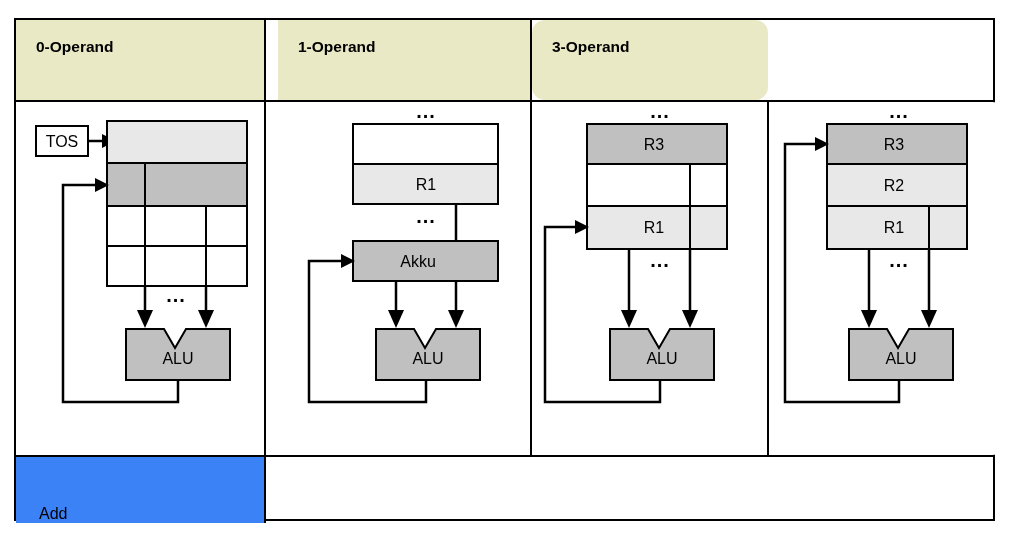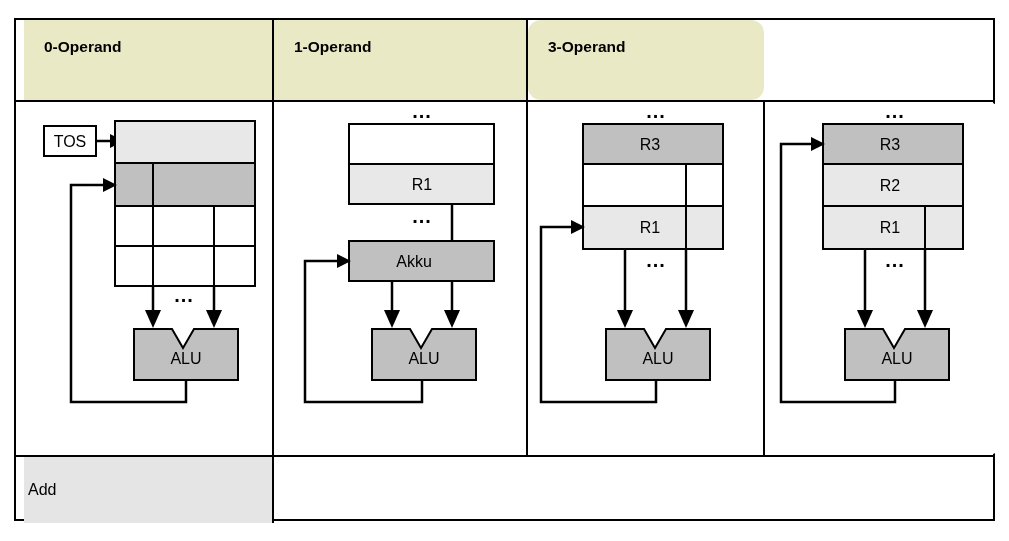--- a/index.html
+++ b/index.html
@@ -43,38 +43,38 @@
     height: 66px;
     flex: 0 0 66px;
   }
   .cell {
     box-sizing: border-box;
     border-right: 2px solid #000000;
     position: relative;
   }
   .cell.last { border-right: none; border-radius: 13px; }
 
-  .col-0 { width: 250px; flex: 0 0 250px; margin-left: 8px; }
-  .col-1 { width: 254px; flex: 0 0 254px; }
+  .col-0 { width: 250px; flex: 0 0 250px; }
+  .col-1 { width: 254px; flex: 0 0 254px; margin-left: 12px; }
   .col-2 { width: 237px; flex: 0 0 237px; }
   .col-3 { width: 236px; flex: 0 0 236px; }
 
   .header-cell {
     background: #e9e9c6;
     padding: 16px 0 0 20px;
     font-weight: bold;
     font-size: 15.5px;
     color: #000000;
     line-height: 1.42;
   }
   .footer-cell {
-    background: #e5e5e5;
-    display: flex;
-    align-items: center;
-    padding-left: 4px;
+    background: #3b82f6;
+    display: flex;
+    align-items: flex-end;
+    padding-left: 23px;
     font-size: 16px;
     color: #000000;
     white-space: pre;
   }
   .diagram-cell {
     background: #ffffff;
     overflow: hidden;
   }
   .diagram-cell svg {
     display: block;

